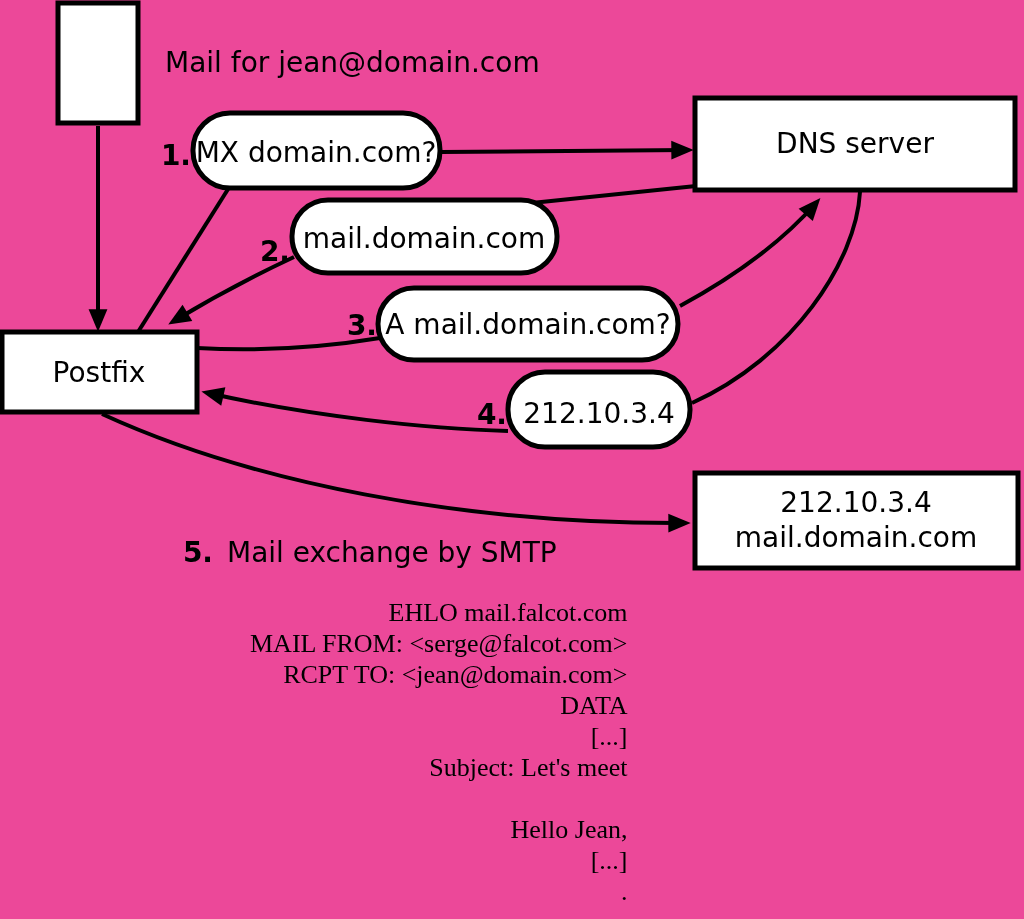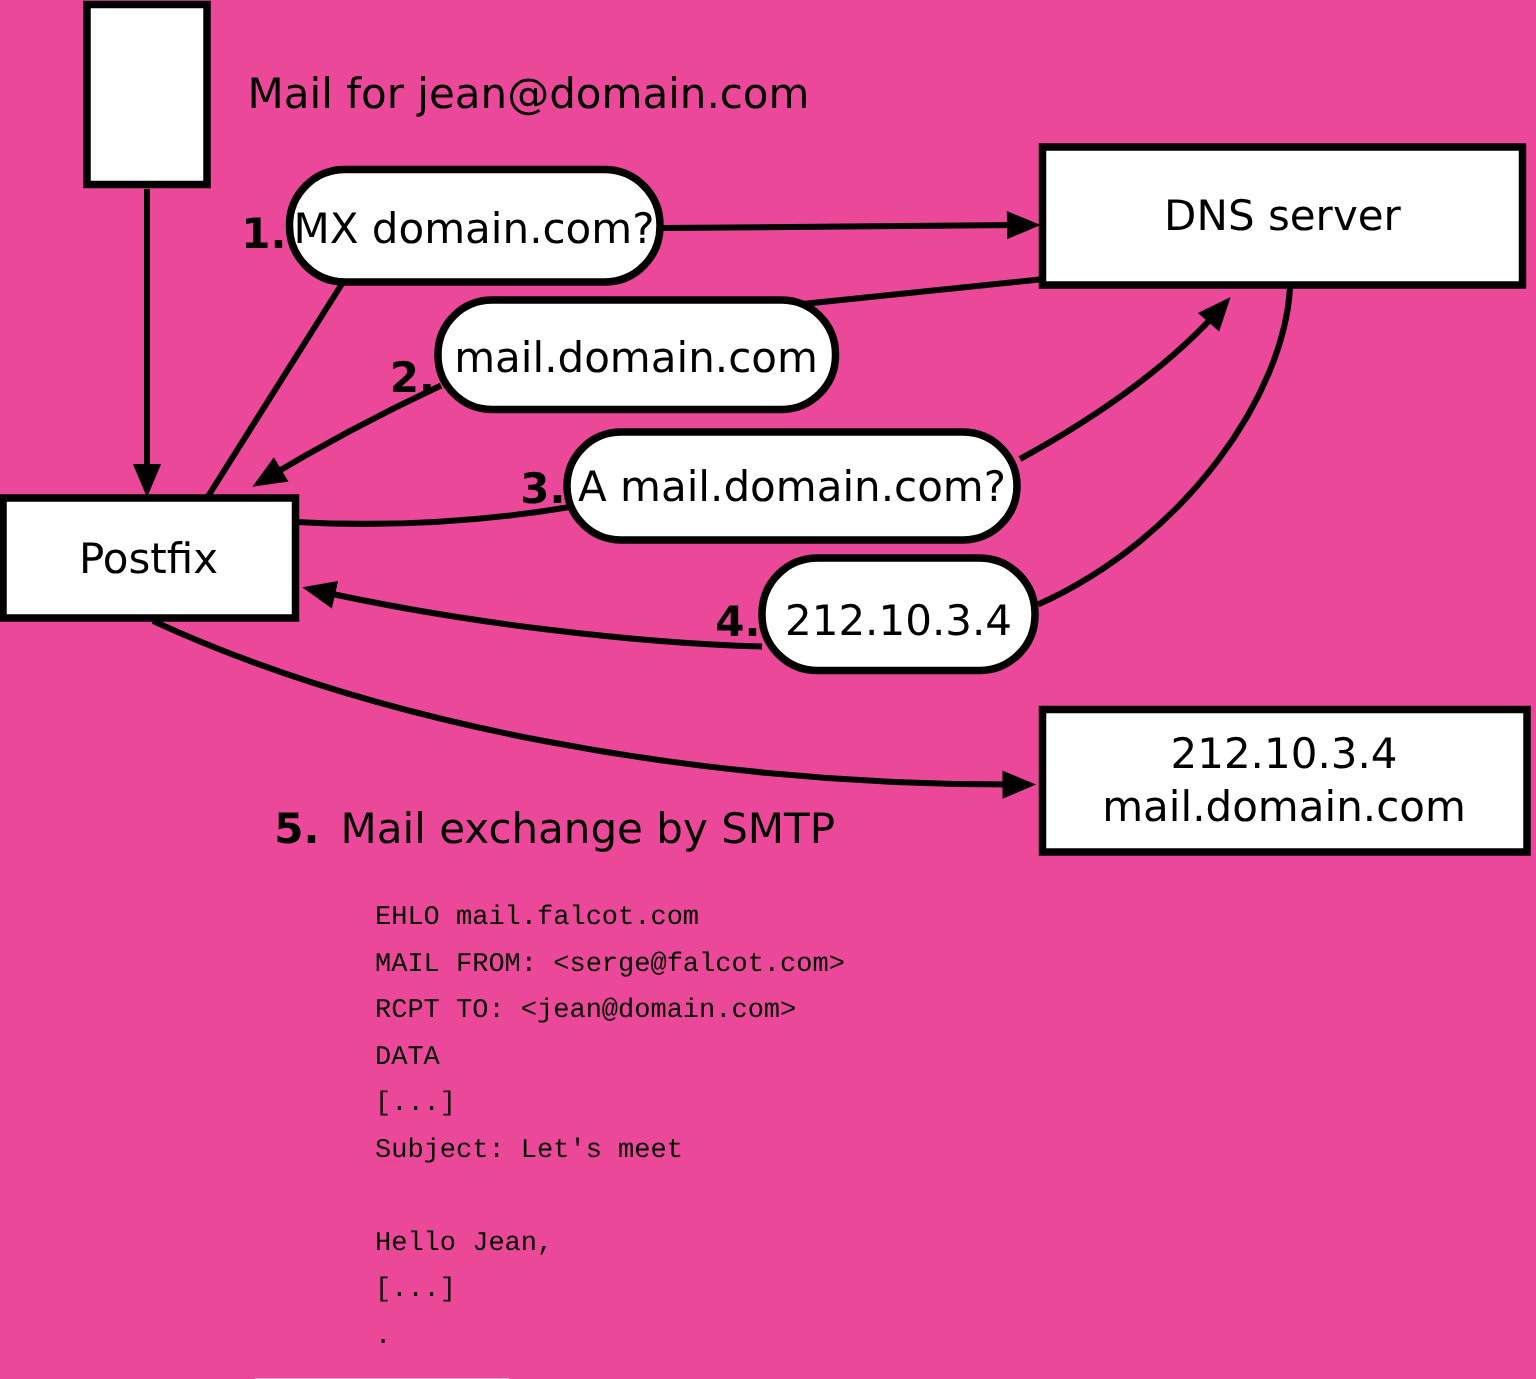--- a/index.html
+++ b/index.html
@@ -39,25 +39,26 @@
     font-family: "DejaVu Sans", "Liberation Sans", sans-serif;
     font-size: 28px;
     font-weight: bold;
     fill: #000000;
   }
   #smtp-block {
     position: absolute;
     left: 250px;
     top: 597px;
     margin: 0;
-    font-family: Liberation Mono, monospace;
-    font-size: 18px;
+    font-family: Liberation Serif, serif;
+    font-size: 26px;
     line-height: 31px;
     color: #000000;
     white-space: pre;
+    text-align: right;
   }
 </style>
 </head>
 <body>
 
 <div id="stage">
   <svg id="diagram-svg" width="1024" height="919" viewBox="0 0 1024 919">
     <defs>
       <marker id="arrow" viewBox="0 0 10 10" refX="7" refY="5" markerWidth="7" markerHeight="5.6" orient="auto">
         <path d="M0,0.8 L10,5 L0,9.2 Z" fill="#000000"></path>

